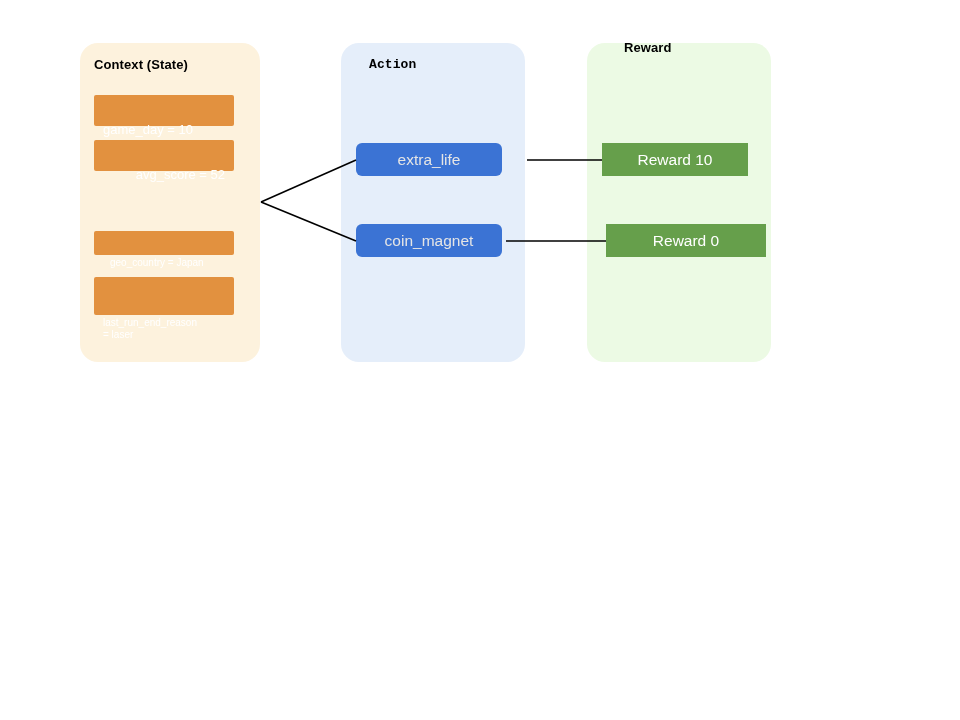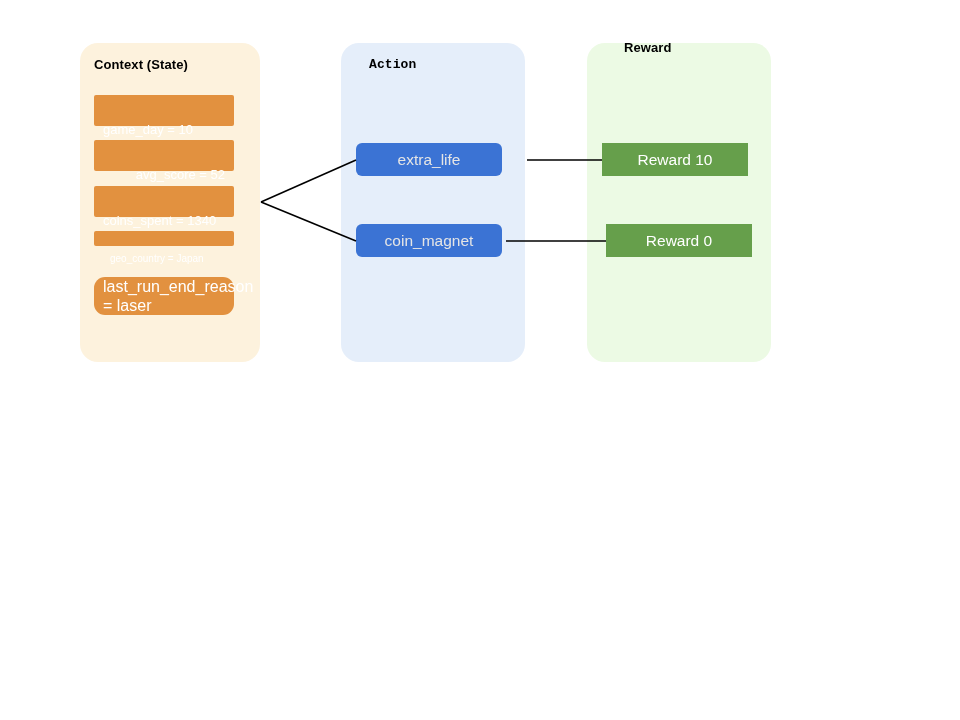--- a/index.html
+++ b/index.html
@@ -50,22 +50,22 @@
     background: #e2913f;
     color: #ffffff;
     box-sizing: border-box;
     border-radius: 2px;
     display: flex;
     align-items: center;
     padding: 0 9px;
     line-height: 1.15;
   }
   .chip.big  { height: 31px; font-size: 13px; }
-  .chip.small{ height: 15px; font-size: 10px; padding-left: 16px; }
-  .chip.tall { height: 38px; font-size: 16px; align-items: flex-end; border-radius: 11px; }
+  .chip.small{ height: 24px; font-size: 10px; padding-left: 16px; }
+  .chip.tall { height: 38px; font-size: 10px; align-items: flex-start; }
   .chip .chip-text { white-space: pre-line; margin-top: 40px; }
 
   #chip-0 { top: 95px;  }
   #chip-1 { top: 140px; justify-content: flex-end; }
   #chip-2 { top: 186px; }
   #chip-3 { top: 231px; }
   #chip-4 { top: 277px; }
 
   
   .action-btn {
@@ -91,21 +91,21 @@
     background: #669f4b;
     color: #ffffff;
     border-radius: 0;
     display: flex;
     align-items: center;
     justify-content: center;
     font-size: 15.5px;
     box-sizing: border-box;
   }
   #reward-0 { left: 602px; top: 143px; width: 146px; height: 33px; }
-  #reward-1 { left: 606px; top: 224px; width: 146px; height: 33px; }
+  #reward-1 { left: 606px; top: 224px; width: 160px; height: 33px; }
 
   
   #connectors {
     position: absolute;
     left: 0;
     top: 0;
     width: 960px;
     height: 720px;
     pointer-events: none;
   }
@@ -117,23 +117,20 @@
 <div id="canvas">
 
   <div class="panel" id="panel-context"></div>
   <div class="panel-title" id="title-context">Context (State)</div>
 
   <div class="chip big" id="chip-0">
     <span class="chip-text">game_day = 10</span>
   </div>
   <div class="chip big" id="chip-1">
     <span class="chip-text">avg_score = 52</span>
-  </div>
-  <div class="chip big" id="chip-2">
-    <span class="chip-text">coins_spent = 1340</span>
   </div>
   <div class="chip small" id="chip-3">
     <span class="chip-text">geo_country = Japan</span>
   </div>
   <div class="chip tall" id="chip-4">
     <span class="chip-text">last_run_end_reason
 = laser</span>
   </div>
 
   <div class="panel" id="panel-action"></div>

